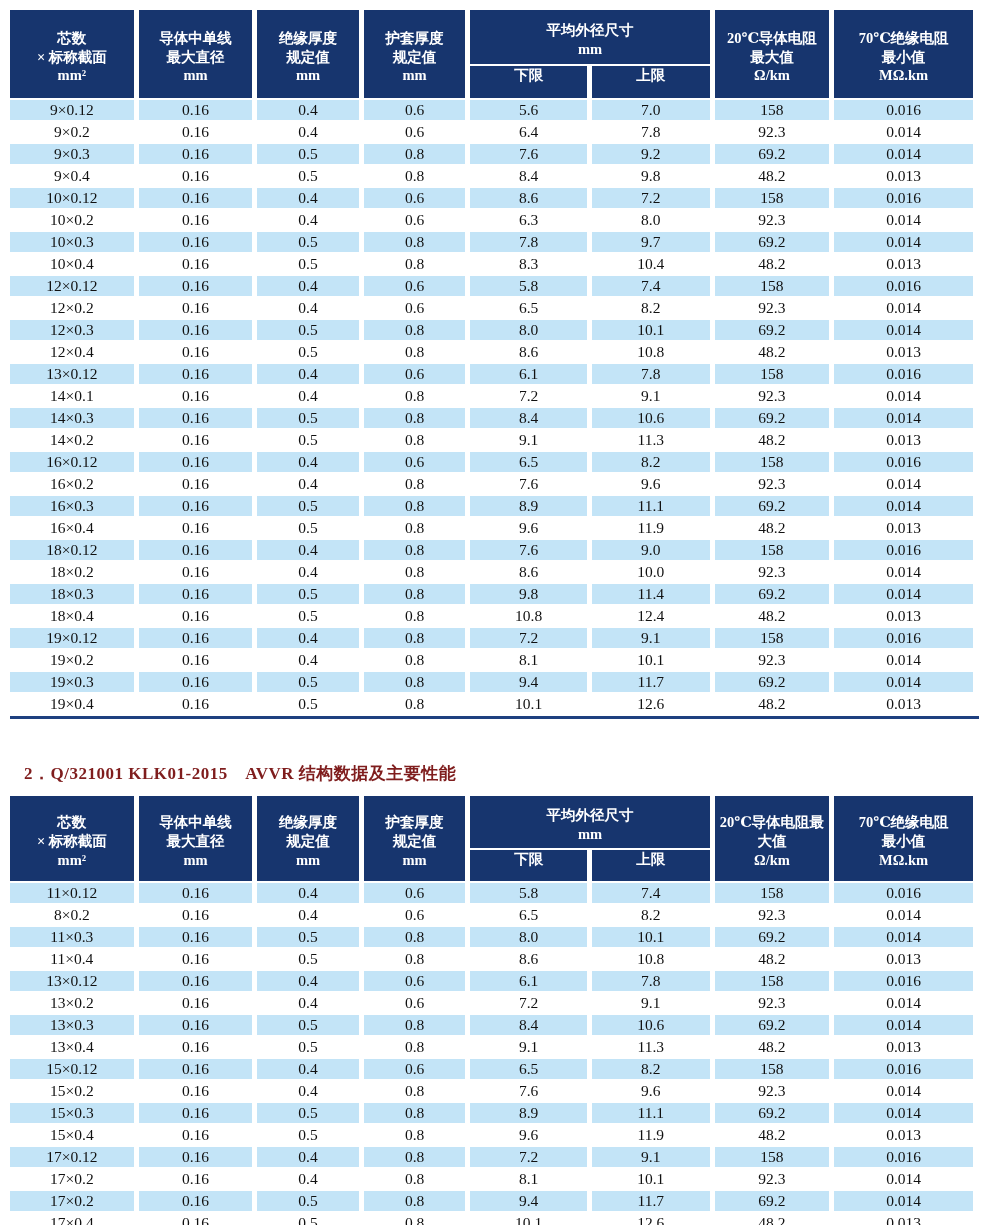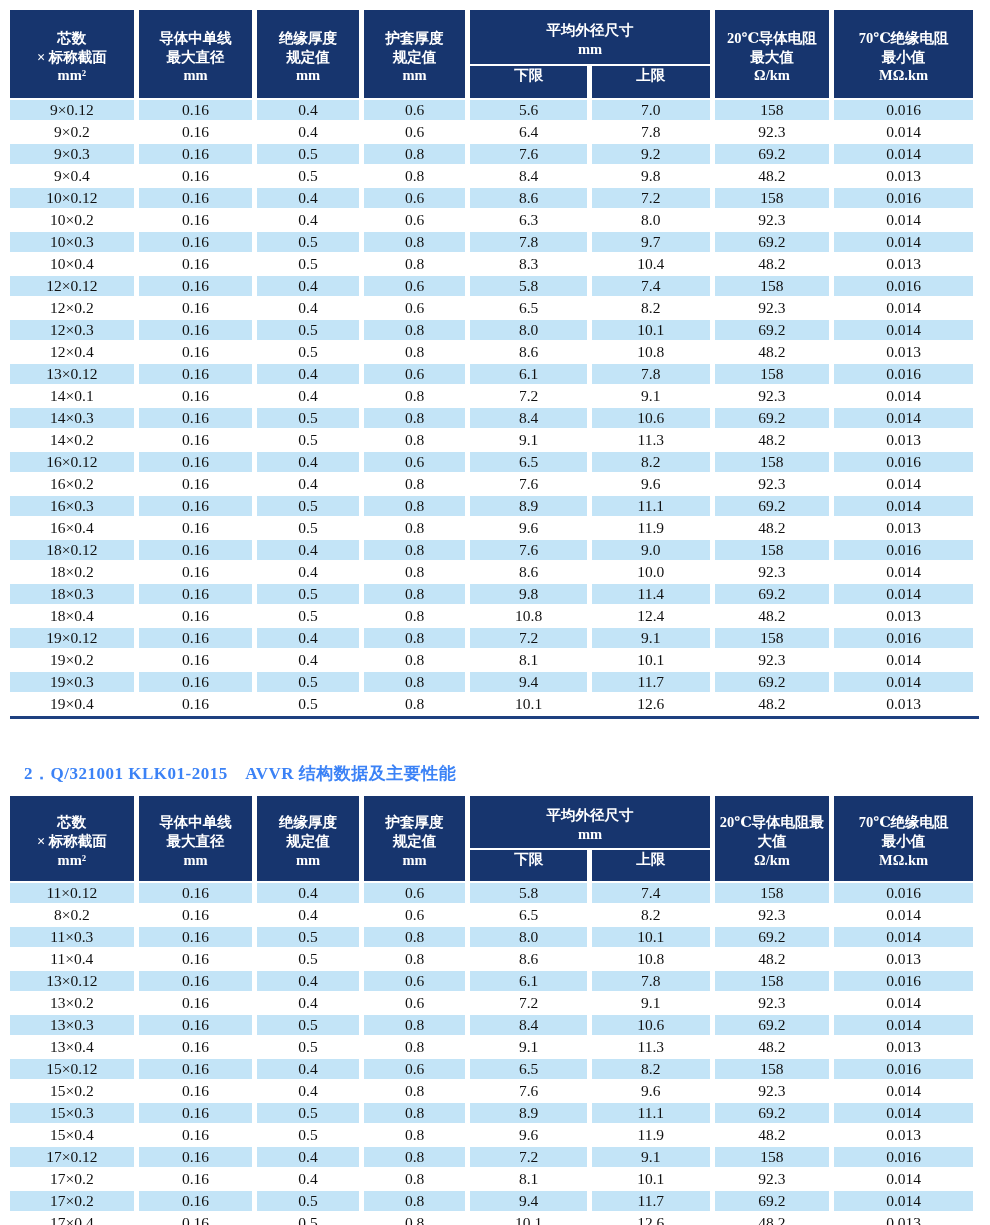--- a/index.html
+++ b/index.html
@@ -25,21 +25,21 @@
   table.t1 thead tr.h2{height:19px;}
   table.t2 thead tr.h1{height:46px;}
   table.t2 thead tr.h2{height:18px;}
   table.spec tbody td{
     text-align:center;font-size:15.5px;height:20px;padding:0 1px;
     background:var(--white);color:var(--text);white-space:nowrap;
   }
   table.spec tbody tr.odd td{background:var(--lightblue);}
   .bottom-rule{height:3px;background:var(--rule);width:969px;margin-left:5px;}
   .section-title{
-    margin:43px 0 9px 19px;font-size:17px;font-weight:700;color:#3b82f6;
+    margin:43px 0 9px 19px;font-size:17px;font-weight:700;color:#7f1d1d;
     letter-spacing:0.5px;
   }
   .footnote{
     margin:9px 0 0 3px;font-size:15px;font-weight:700;color:#161616;
   }
 </style>
 </head>
 <body>
 
 <div class="page">

